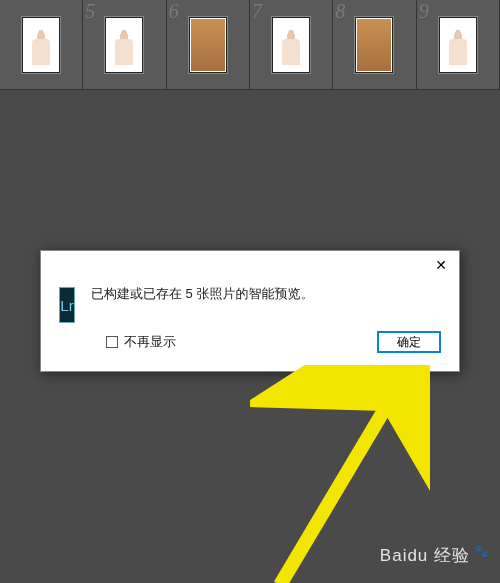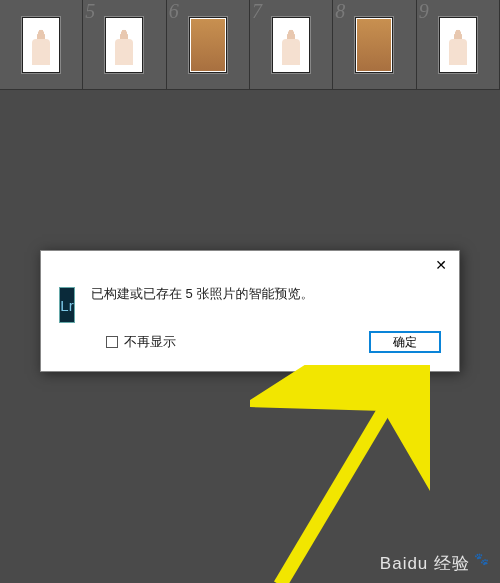--- a/index.html
+++ b/index.html
@@ -119,39 +119,39 @@
     .checkbox-row {
       display: flex; align-items: center; gap: 6px;
       font-size: 13px; color: #222; padding-left: 15px;
     }
     .checkbox-box {
       width: 12px; height: 12px;
       border: 1px solid #555;
       background: #fff;
     }
     .ok-btn {
-      width: 72px; height: 22px;
+      width: 64px; height: 22px;
       background: #fff;
       border: 2px solid #0a84d8;
       font-size: 12px;
       display: flex; align-items: center; justify-content: center;
       cursor: pointer;
     }
     .arrow {
       position: absolute;
       left: 250px;
       top: 275px;
       width: 180px;
       height: 230px;
       pointer-events: none;
     }
     .watermark {
       position: absolute;
       right: 10px;
-      bottom: 8px;
+      bottom: 16px;
       color: #fff;
       opacity: 0.85;
     }
     .wm-main {
       font-size: 17px;
       font-weight: 500;
       letter-spacing: 1px;
     }
     .wm-sub {
       font-size: 10px;

